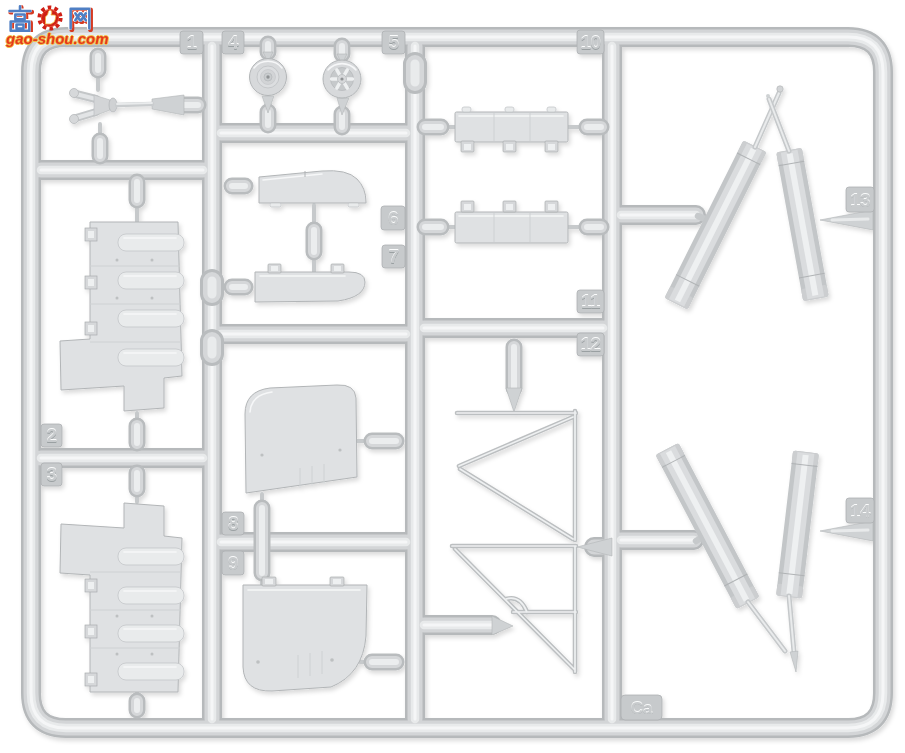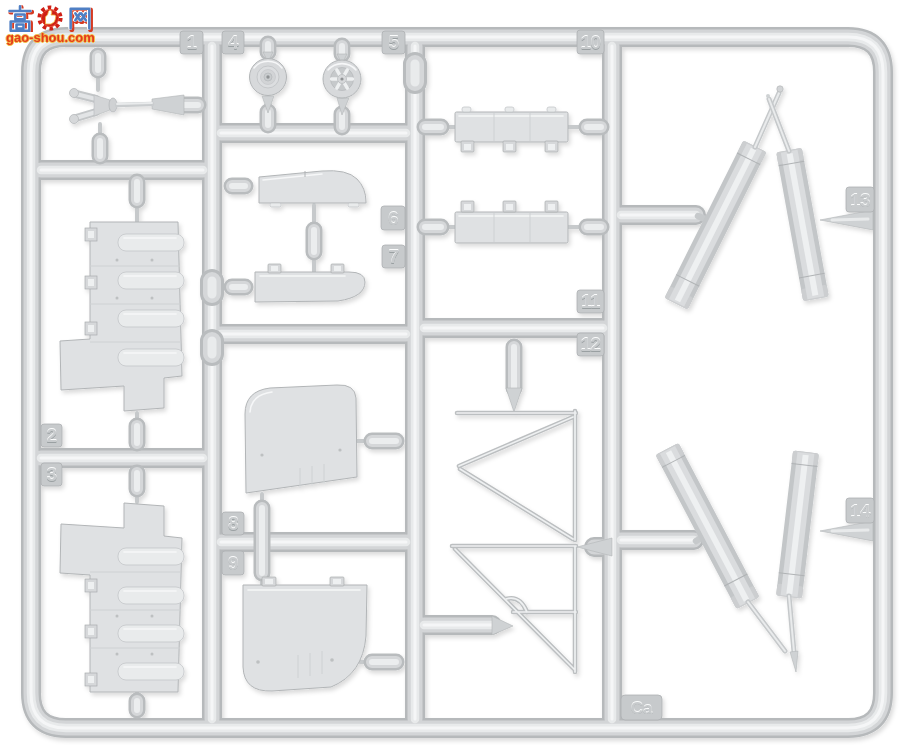--- a/index.html
+++ b/index.html
@@ -35,23 +35,23 @@
   .rod{fill:none;stroke:#c6c9cb;stroke-width:5;stroke-linecap:round}
   .rod2{fill:none;stroke:#e9ebec;stroke-width:2;stroke-linecap:round}
   .tagrect{fill:#c7cacc;stroke:#adb0b2;stroke-width:.8}
   text.tag{font-family:"Liberation Sans",sans-serif;font-weight:700;font-size:19px;
            text-anchor:middle;letter-spacing:-0.5px}
   text.tag.small{font-size:17px;letter-spacing:0}
   .tsh{fill:#9aa0a2}.thl{fill:#fbfcfc}.tmn{fill:#c8cbcd}
   
   .wm{position:absolute;left:6px;top:3px;z-index:5;line-height:1;}
   .wm-row{display:flex;align-items:center;gap:1px;height:30px;}
-  .wm-domain{font-family:"Liberation Sans",sans-serif;font-weight:700;font-size:13px;
+  .wm-domain{font-family:"Liberation Sans",sans-serif;font-weight:700;font-size:15px;
              color:#e5391d;letter-spacing:0;margin-top:-2px;
-             text-shadow:-1px 0 #f2c04a,0 1px #f2c04a,1px 0 #f2c04a,0 -1px #f2c04a;}
+             text-shadow:-1px 0 #f2c04a,0 1px #f2c04a,1px 0 #f2c04a,0 -1px #f2c04a;font-style:italic;}
   .g-red{fill:none;stroke:#d53a22;stroke-width:4.2;stroke-linecap:round;stroke-linejoin:round}
   .g-wht{fill:none;stroke:#ffffff;stroke-width:3.4;stroke-linecap:round;stroke-linejoin:round}
   .g-blu{fill:none;stroke:#4f7fc4;stroke-width:2.2;stroke-linecap:round;stroke-linejoin:round}
   .sr{position:absolute;width:1px;height:1px;overflow:hidden;clip-path:inset(50%);white-space:nowrap;}
 </style>
 </head>
 <body>
 
 <div class="stage">
 

